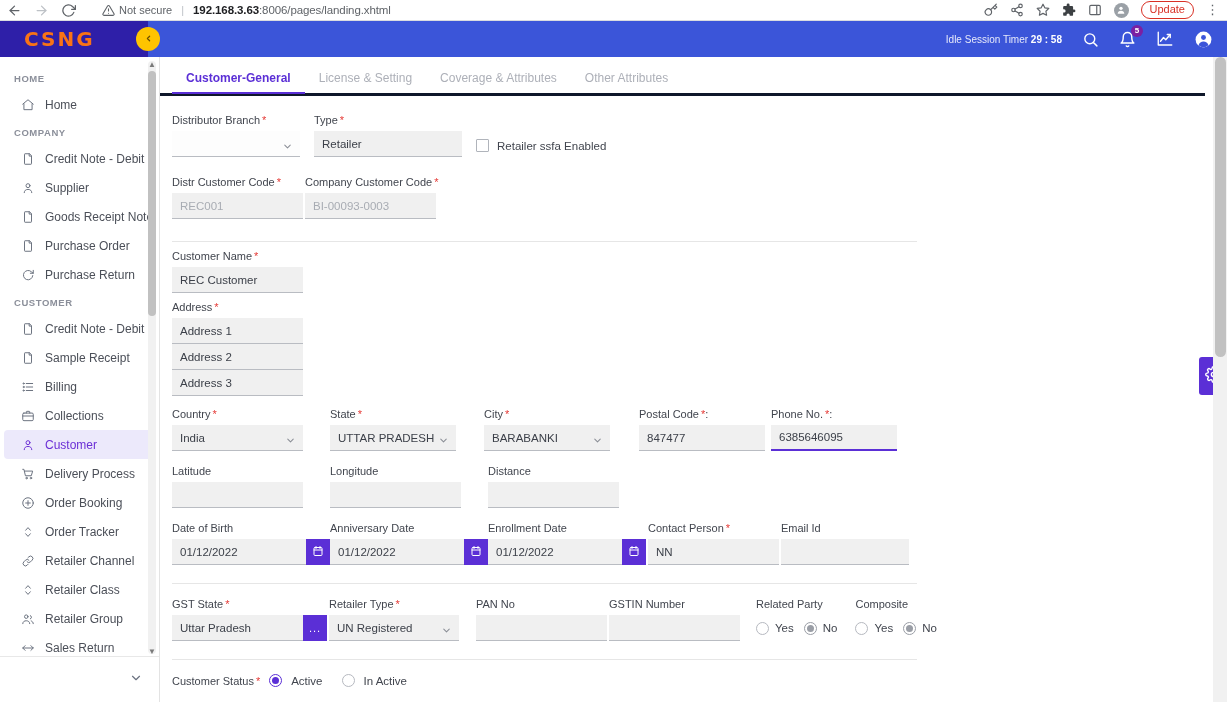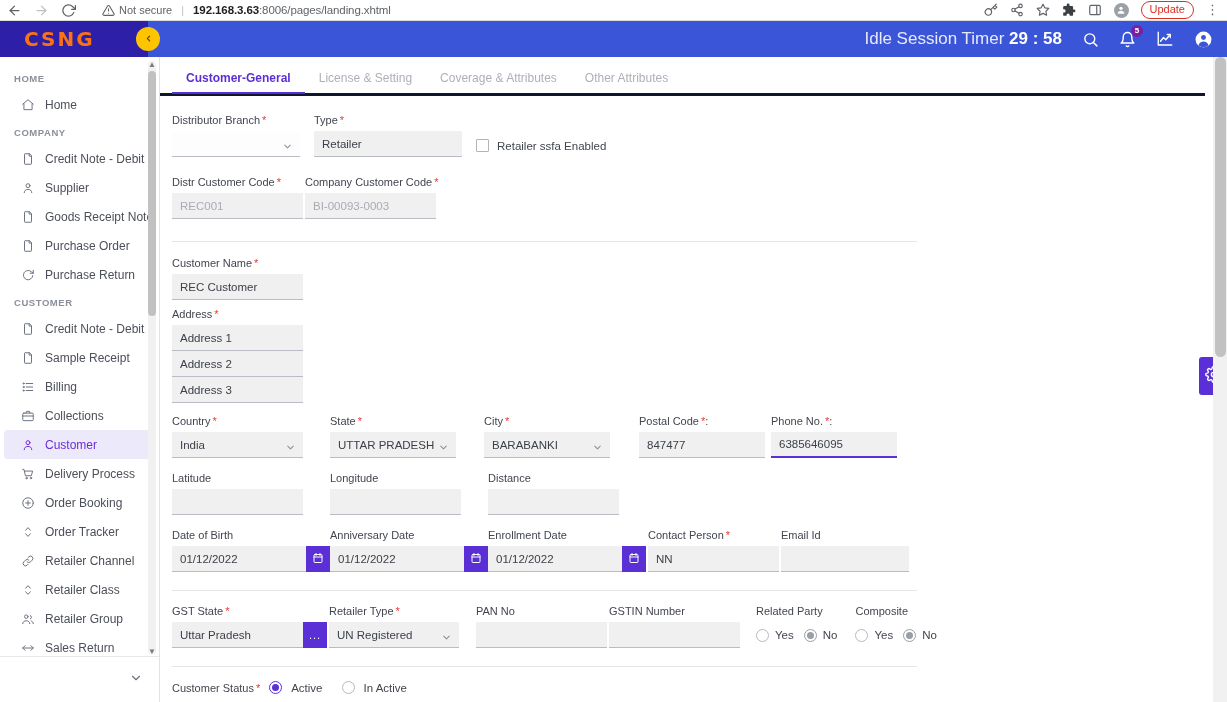--- a/index.html
+++ b/index.html
@@ -79,21 +79,21 @@
     width:24px;height:24px;border-radius:50%;
     background:#FFC400;
     display:flex;align-items:center;justify-content:center;
     margin-left:-12px; position:relative; z-index:3;
     color:#6b4f00; font-size:12px; cursor:pointer;
   }
   .header-right {
     margin-left:auto; display:flex; align-items:center;
     gap:20px; padding-right:14px; color:#fff;
   }
-  .idle-timer { font-size:17px; color:#e6e9fb; }
+  .idle-timer { font-size:10px; color:#e6e9fb; }
   .idle-timer b { color:#fff; font-weight:700; }
   .hdr-ico { display:flex;align-items:center;justify-content:center; color:#fff; position:relative; cursor:pointer;}
   .badge {
     position:absolute; top:-6px; right:-7px;
     background:#7B1FA2; color:#fff;
     font-size:8px; font-weight:700;
     border-radius:50%;
     width:12px;height:12px;
     display:flex;align-items:center;justify-content:center;
   }
@@ -622,21 +622,21 @@
           <input class="inp disabledlook" readonly="" value="REC001" style="">
         </div>
         <div class="field" style="width:131px; margin-left:2px">
           <span class="lbl"><span>Company Customer Code</span><span class="req">*</span></span>
           <input class="inp disabledlook" readonly="" value="BI-00093-0003" style="">
         </div>
       </div>
 
       <div class="divider" style="margin-top:22px; width:745px"></div>
 
-      <div class="field" style="width:131px; margin-top:15px">
+      <div class="field" style="width:131px; margin-top:8px">
         <span class="lbl"><span>Customer Name</span><span class="req">*</span></span>
         <input class="inp" value="REC Customer" style="">
       </div>
 
       <div class="field" style="width:131px; margin-top:8px">
         <span class="lbl"><span>Address</span><span class="req">*</span></span>
         <input class="inp" style="margin-bottom: 0px;" value="Address 1">
         <input class="inp" style="margin-top: 0px;" value="Address 2">
         <input class="inp" value="Address 3" style="">
       </div>

